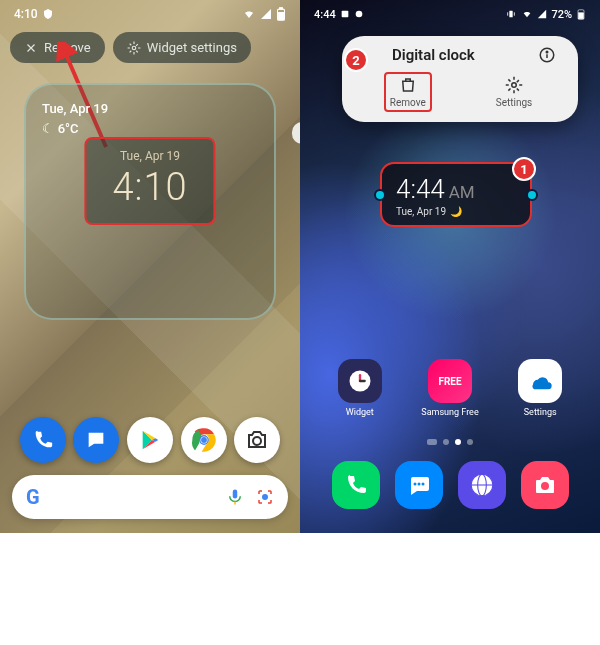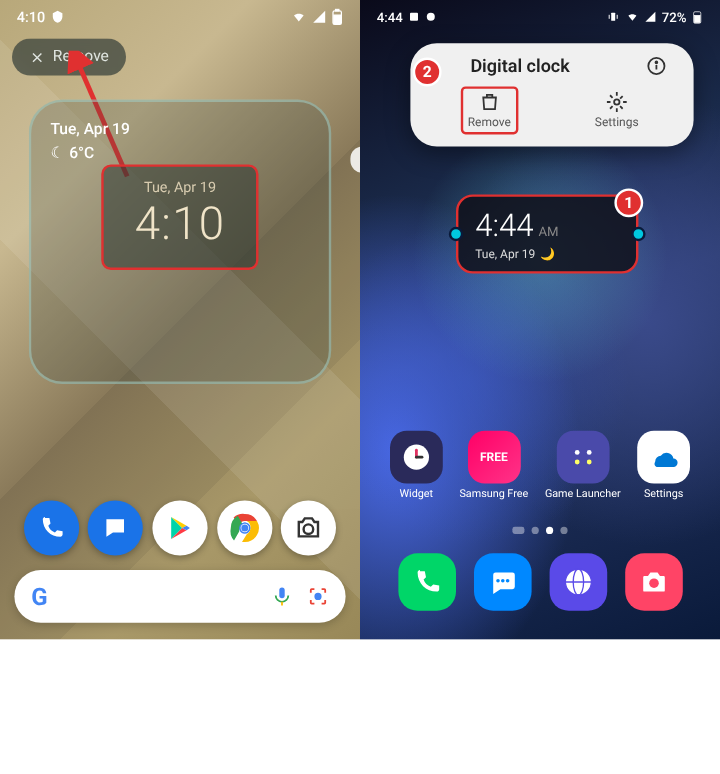--- a/index.html
+++ b/index.html
@@ -75,21 +75,21 @@
   .popup-opt-label { font-size: 10px; color: #555; }
   .remove-box { border: 2px solid #e03030; border-radius: 4px; padding: 2px 4px; }
 
   .badge { position: absolute; width: 24px; height: 24px; background: #e03030; border: 2px solid #fff; border-radius: 50%; color: #fff; font-weight: bold; font-size: 13px; display: flex; align-items: center; justify-content: center; }
   .badge1 { top: 157px; right: 64px; z-index: 5; }
   .badge2 { top: 48px; left: 44px; z-index: 5; }
 
   .sam-widget { position: absolute; top: 162px; left: 80px; width: 152px; background: rgba(15,15,25,0.85); border: 2px solid #e03030; border-radius: 14px; padding: 10px 14px 8px; color: #fff; }
   .sam-time { display: flex; align-items: baseline; gap: 4px; }
   .sam-time-main { font-size: 26px; font-weight: 300; }
-  .sam-time-ampm { font-size: 11px; color: #888; }
+  .sam-time-ampm { font-size: 17px; color: #888; }
   .sam-date { font-size: 10px; color: #ddd; margin-top: 2px; display: flex; gap: 4px; align-items: center; }
   .handle { position: absolute; width: 12px; height: 12px; background: #00c8e0; border: 2px solid #0a1a3a; border-radius: 50%; top: 50%; transform: translateY(-50%); }
   .handle.hl { left: -8px; } .handle.hr { right: -8px; }
 
   .sam-apps { position: absolute; bottom: 116px; left: 0; right: 0; display: flex; justify-content: space-around; padding: 0 18px; }
   .sam-app { display: flex; flex-direction: column; align-items: center; gap: 4px; }
   .sam-app-icon { width: 44px; height: 44px; border-radius: 14px; display: flex; align-items: center; justify-content: center; font-size: 18px; }
   .sam-app-label { font-size: 9px; color: #fff; text-align: center; }
   .ic-clock { background: #2a2a5a; }
   .ic-free { background: linear-gradient(135deg,#ff0066,#ff3388); color:#fff; font-weight:bold; font-size:10px; }
@@ -135,20 +135,27 @@
           </svg>
       </div>
     </div>
 
     <div class="pill-row">
       <div class="pill">
         <svg viewBox="0 0 24 24" fill="none" stroke="#e0e5e0" stroke-width="2">
             <path d="M6 6l12 12M18 6L6 18"></path>
           </svg>
         <span>Remove</span>
+      </div>
+      <div class="pill">
+        <svg viewBox="0 0 24 24" fill="#e0e5e0">
+            <circle cx="12" cy="12" r="3" fill="none" stroke="#e0e5e0" stroke-width="2"></circle>
+            <path d="M12 1v4m0 14v4m11-11h-4M5 12H1m17.5-6.5l-2.8 2.8M7.3 16.7l-2.8 2.8m14 0l-2.8-2.8M7.3 7.3L4.5 4.5" stroke="#e0e5e0" stroke-width="2"></path>
+          </svg>
+        <span>Widget settings</span>
       </div>
     </div>
 
     <svg class="arrow" viewBox="0 0 60 110">
       <defs>
           <marker id="ah" markerWidth="10" markerHeight="10" refX="2" refY="3" orient="auto">
             <path d="M0 0l6 3-6 3z" fill="#e03030"></path>
           </marker>
         </defs>
       <line x1="50" y1="105" x2="8" y2="8" stroke="#e03030" stroke-width="4" marker-end="url(#ah)"></line>
@@ -314,31 +321,20 @@
               <line x1="12" y1="12" x2="16" y2="12" stroke="#333" stroke-width="2" stroke-linecap="round"></line>
             </svg>
         </div>
         <span class="sam-app-label">Widget</span>
       </div>
       <div class="sam-app">
         <div class="sam-app-icon ic-free">FREE</div>
         <span class="sam-app-label">Samsung Free</span>
       </div>
       <div class="sam-app">
-        <div class="sam-app-icon ic-game">
-          <svg width="24" height="24" viewBox="0 0 24 24" fill="#fff">
-              <circle cx="7" cy="8" r="2"></circle>
-              <circle cx="17" cy="8" r="2"></circle>
-              <circle cx="7" cy="16" r="2" fill="#ff6"></circle>
-              <circle cx="17" cy="16" r="2" fill="#ff6"></circle>
-            </svg>
-        </div>
-        <span class="sam-app-label">Game Launcher</span>
-      </div>
-      <div class="sam-app">
         <div class="sam-app-icon ic-od">
           <svg width="28" height="28" viewBox="0 0 24 24" fill="#0078d4">
               <path d="M6 15a4 4 0 014-4 5 5 0 019 2 3 3 0 010 6H7a3 3 0 01-1-4z"></path>
             </svg>
         </div>
         <span class="sam-app-label">Settings</span>
       </div>
     </div>
 
     <div class="page-dots">

